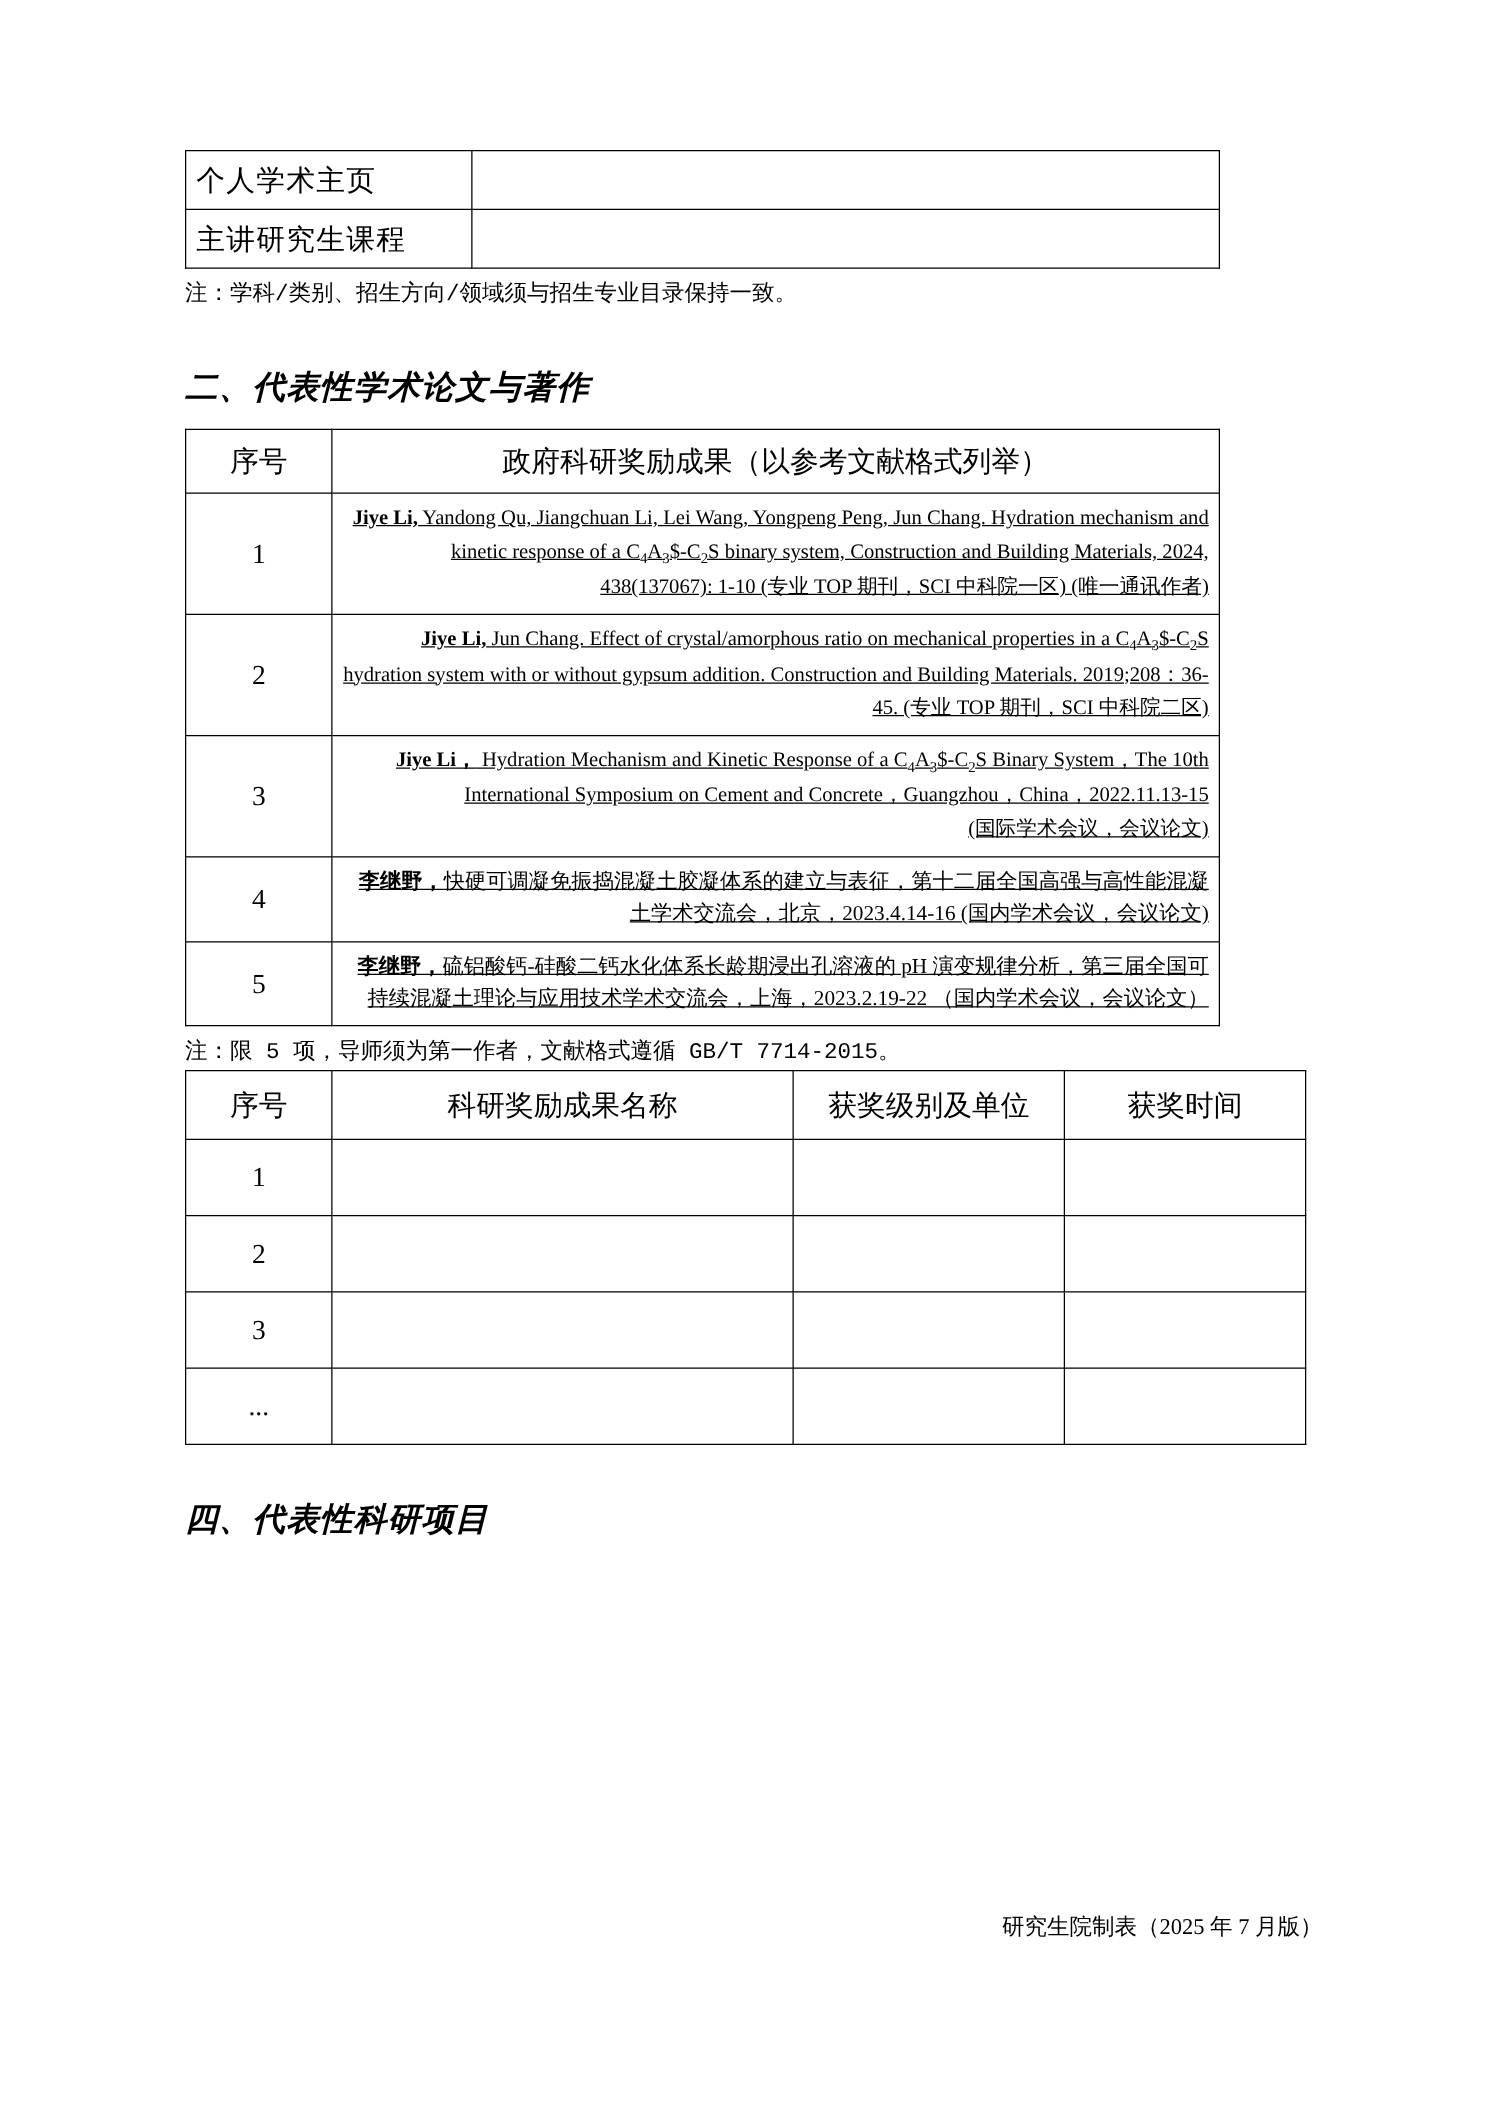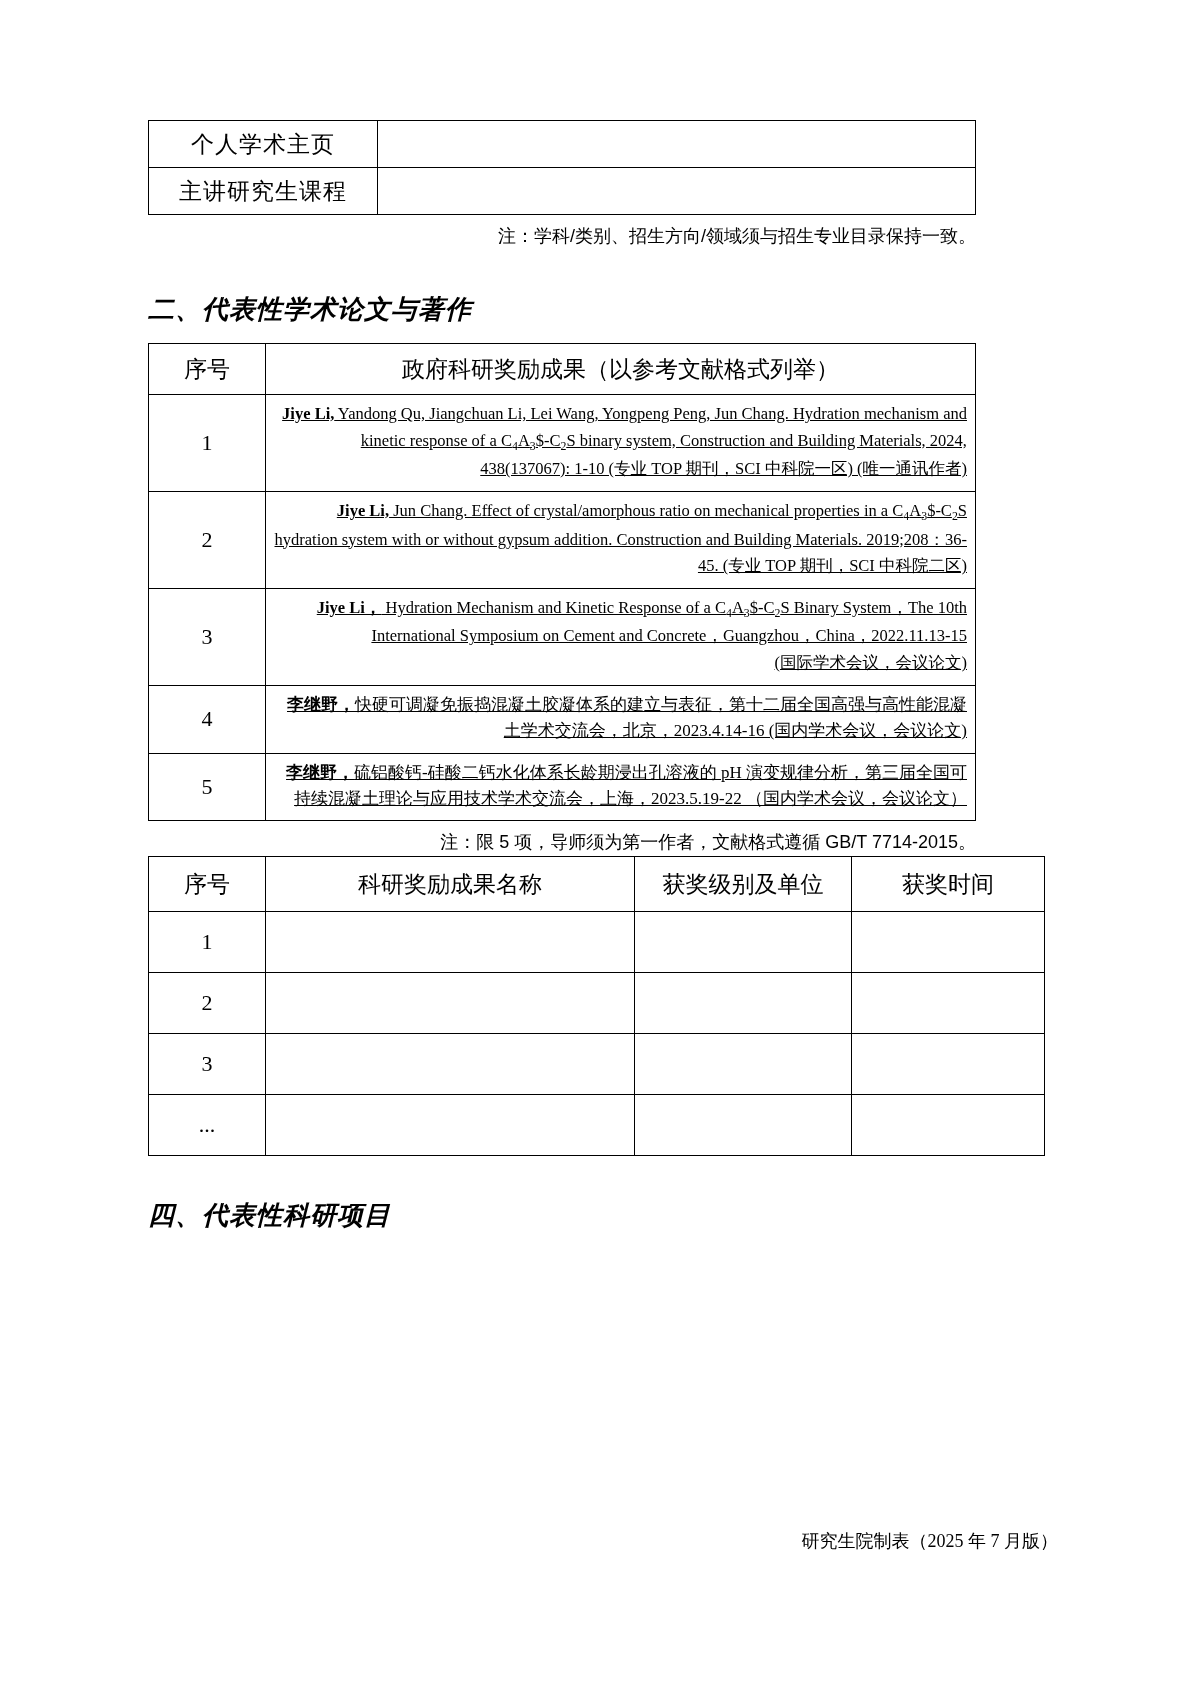--- a/index.html
+++ b/index.html
@@ -33,34 +33,33 @@
     padding: 4px 8px;
     vertical-align: middle;
     font-weight: normal;
   }
   
   .top-table td {
     height: 38px;
   }
   .top-table .label {
     width: 212px;
-    text-align: center;
+    text-align: left;
     font-family: "Liberation Sans", "DejaVu Sans", sans-serif;
     font-size: 23px;
     letter-spacing: 1px;
   }
   .top-table .blank {
     background: #fff;
   }
   .note {
-    font-family: Liberation Sans, sans-serif;
+    font-family: Liberation Mono, monospace;
     font-size: 18px;
     margin: 8px 0 0 0;
     line-height: 1.5;
-    text-align: right;
   }
   .section-title {
     font-family: "Liberation Sans", "DejaVu Sans", sans-serif;
     font-size: 26px;
     font-weight: bold;
     margin: 42px 0 16px 0;
     letter-spacing: 1px;
     font-style: italic;
   }
   
@@ -162,21 +161,21 @@
       <tr>
         <td class="col-no">3</td>
         <td class="col-body"><b>Jiye Li，</b><span> Hydration Mechanism and Kinetic Response of a C<sub>4</sub>A<sub>3</sub>$-C<sub>2</sub>S Binary System，The 10th International Symposium on Cement and Concrete，Guangzhou，China，2022.11.13-15<br>(国际学术会议，会议论文)</span></td>
       </tr>
       <tr>
         <td class="col-no">4</td>
         <td class="col-body cjk"><b>李继野，</b><span>快硬可调凝免振捣混凝土胶凝体系的建立与表征，第十二届全国高强与高性能混凝土学术交流会，北京，2023.4.14-16 (国内学术会议，会议论文)</span></td>
       </tr>
       <tr>
         <td class="col-no">5</td>
-        <td class="col-body cjk"><b>李继野，</b><span>硫铝酸钙-硅酸二钙水化体系长龄期浸出孔溶液的 pH 演变规律分析，第三届全国可持续混凝土理论与应用技术学术交流会，上海，2023.5.19-22 （国内学术会议，会议论文）</span></td>
+        <td class="col-body cjk"><b>李继野，</b><span>硫铝酸钙-硅酸二钙水化体系长龄期浸出孔溶液的 pH 演变规律分析，第三届全国可持续混凝土理论与应用技术学术交流会，上海，2023.2.19-22 （国内学术会议，会议论文）</span></td>
       </tr>
     </tbody>
       </table>
     <p class="note">注：限 5 项，导师须为第一作者，文献格式遵循 GB/T 7714-2015。</p>
 
     <table class="awards-table">
       <tbody>
           <tr>
         <th class="hdr c0">序号</th>
         <th class="hdr c1">科研奖励成果名称</th>

